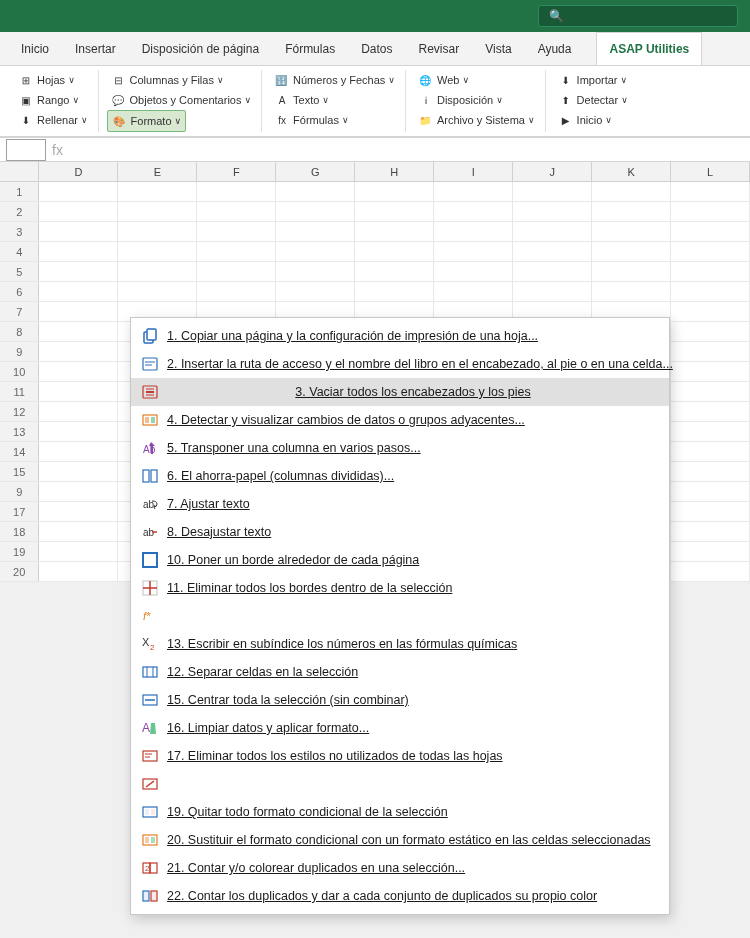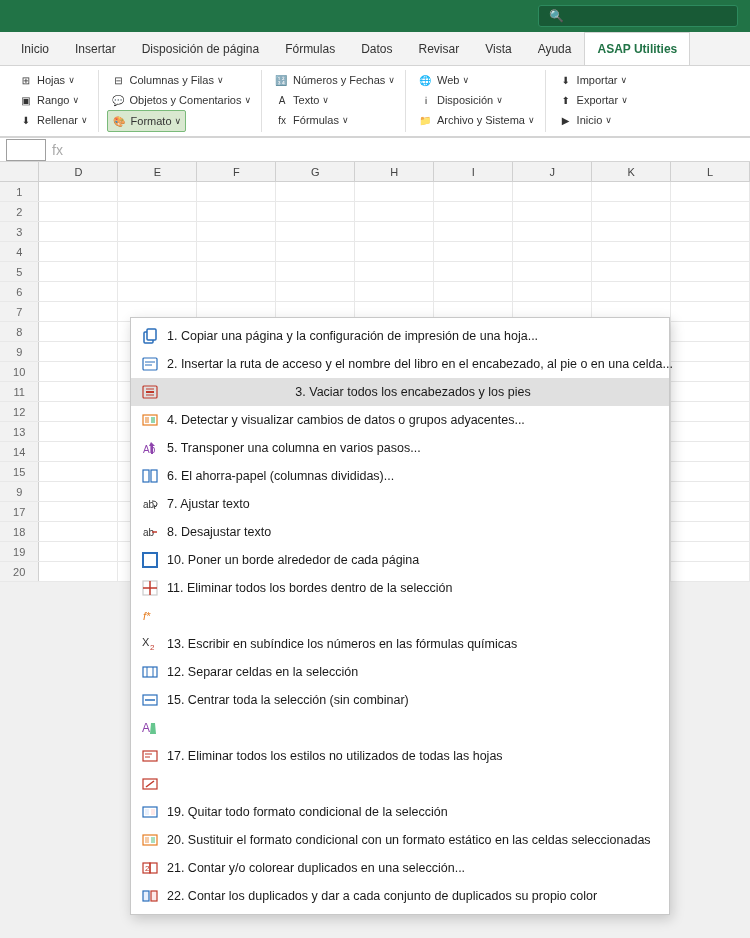--- a/index.html
+++ b/index.html
@@ -59,20 +59,21 @@
     }
     .ribbon-tab.active {
       background: white;
       border-color: #d4d4d4;
       color: #217346;
       font-weight: 600;
     }
     .ribbon-tab.asap {
       color: #217346;
       font-weight: 700;
+      margin-left: 12px;
     }
 
     
     .ribbon-toolbar {
       background: white;
       border-bottom: 2px solid #d4d4d4;
       padding: 4px 8px;
       display: flex;
       gap: 2px;
       align-items: flex-start;
@@ -168,20 +169,21 @@
     }
     .menu-item {
       display: flex;
       align-items: center;
       padding: 5px 10px;
       gap: 8px;
       cursor: pointer;
       font-size: 12.5px;
       color: #1a1a1a;
       white-space: nowrap;
+      text-decoration: underline;
     }
     .menu-item.highlighted {
       background: #e0e0e0;
       text-align: center;
     }
     .menu-icon {
       width: 18px;
       height: 18px;
       flex-shrink: 0;
       display: flex;
@@ -315,21 +317,21 @@
   </div>
 
   <div class="ribbon-group">
     <div class="ribbon-btn">
       <span class="ribbon-btn-icon">⬇</span>
       <span>Importar</span>
       <span class="chevron">∨</span>
     </div>
     <div class="ribbon-btn">
       <span class="ribbon-btn-icon">⬆</span>
-      <span>Exportar</span>
+      <span>Detectar</span>
       <span class="chevron">∨</span>
     </div>
     <div class="ribbon-btn">
       <span class="ribbon-btn-icon">▶</span>
       <span>Inicio</span>
       <span class="chevron">∨</span>
     </div>
   </div>
 </div>
 
@@ -727,20 +729,21 @@
         </div>
         <span class="menu-text">15. Centrar toda la selección (sin combinar)</span>
       </div>
       <div class="menu-item">
         <div class="menu-icon">
           <svg width="16" height="16" viewBox="0 0 16 16">
             <text x="0" y="12" font-size="12" fill="#8e44ad" font-family="Arial">A</text>
             <path d="M9,3 L13,3 L14,14 L8,14 Z" fill="#27ae60" opacity="0.7"></path>
           </svg>
         </div>
+        <span class="menu-text">16. Limpiar datos y aplicar formato...</span>
       </div>
       <div class="menu-item">
         <div class="menu-icon">
           <svg width="16" height="16" viewBox="0 0 16 16">
             <rect x="1" y="3" width="14" height="10" fill="none" stroke="#c0392b" stroke-width="1.2"></rect>
             <line x1="3" y1="6" x2="10" y2="6" stroke="#c0392b" stroke-width="1"></line>
             <line x1="3" y1="9" x2="8" y2="9" stroke="#c0392b" stroke-width="1"></line>
           </svg>
         </div>
         <span class="menu-text">17. Eliminar todos los estilos no utilizados de todas las hojas</span>

